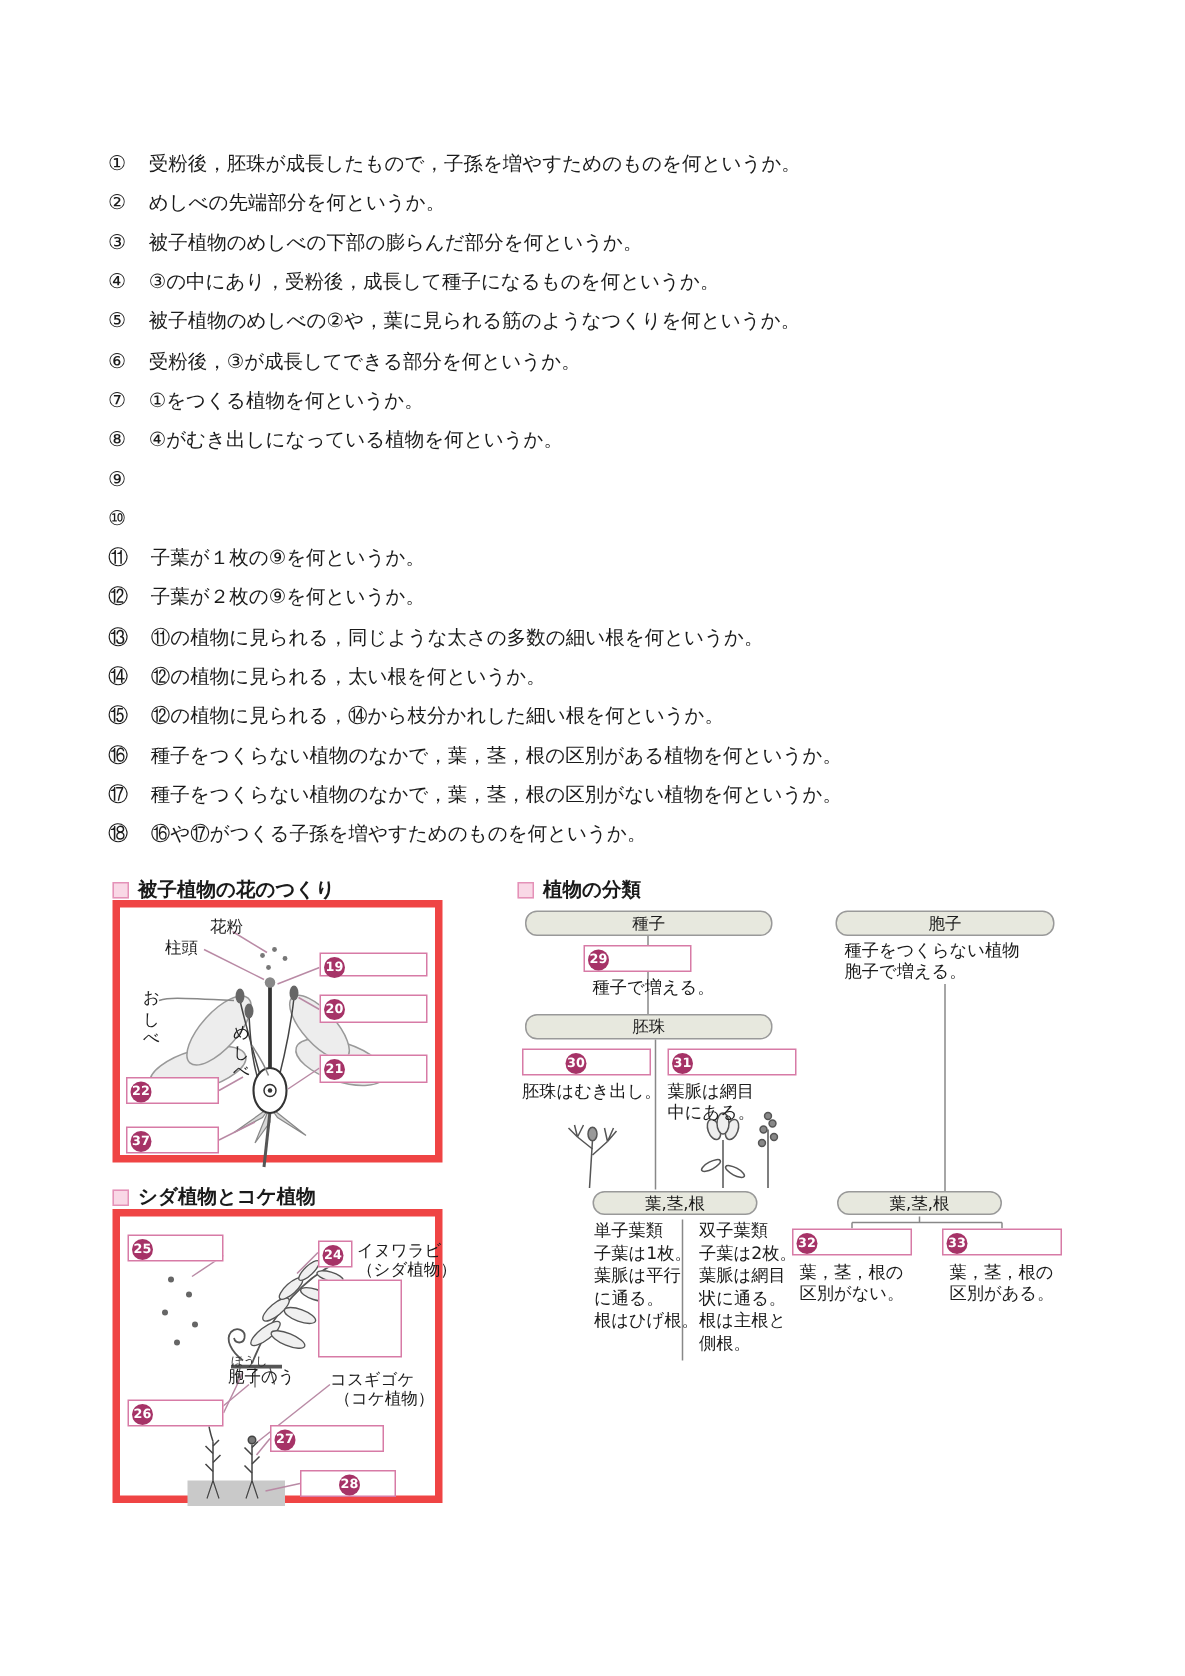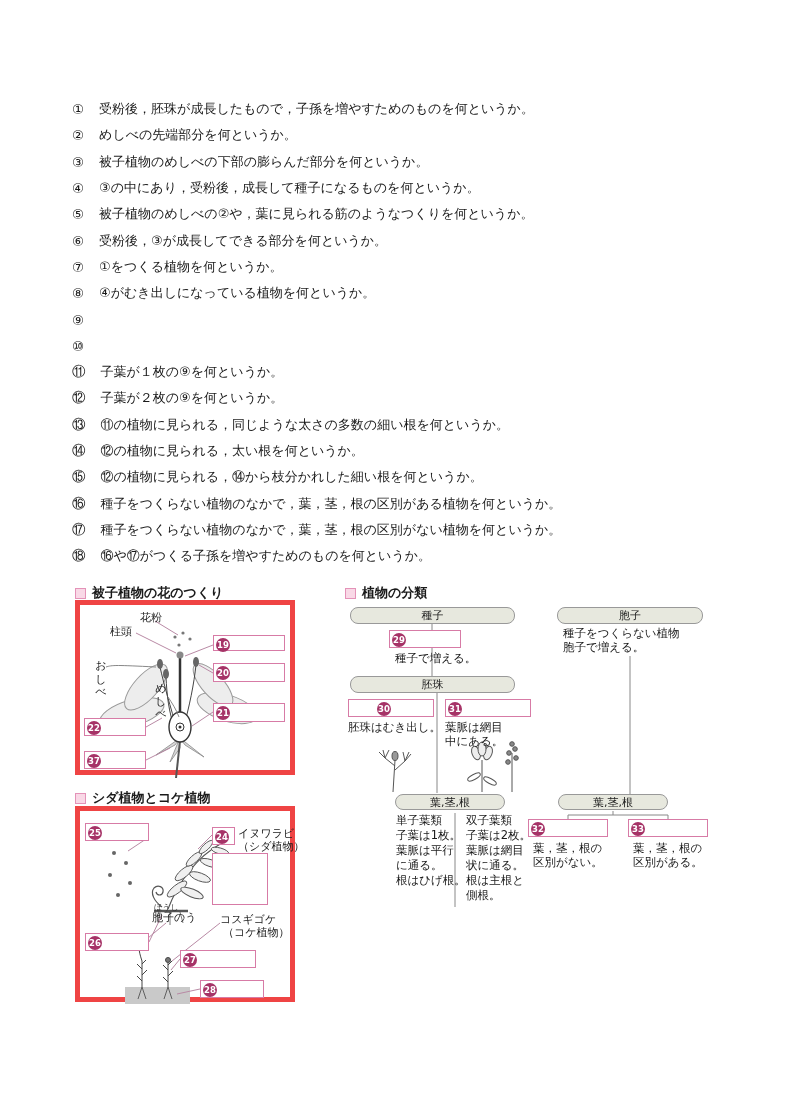--- a/index.html
+++ b/index.html
@@ -253,21 +253,21 @@
     <span class="furi" style="left:74px; top:91px;">ほうし</span>
     <span class="lbl" style="left:72px; top:100px;">胞子のう</span>
     <span class="lbl" style="left:140px; top:102px;">コスギゴケ</span>
     <span class="lbl" style="left:143px; top:115px;">（コケ植物）</span>
     <div class="ansbox" style="left:5px; top:122px; width:64px; height:18px;">
         <span class="badge">26</span>
       </div>
     <div class="ansbox" style="left:100px; top:139px; width:76px; height:18px;">
         <span class="badge">27</span>
       </div>
-    <div class="ansbox" style="left:120px; top:169px; width:64px; height:18px;">
+    <div class="ansbox" style="left:120px; top:169px; width:64px; height:18px;justify-content:center;">
         <span class="badge">28</span>
       </div>
   </div>
 
   <div class="clsec">
     <svg width="405" height="350" viewBox="0 0 405 350">
       <g stroke="#888" stroke-width="1" fill="none">
         <path d="M87 44 L87 96"></path>
         <path d="M92 113 L92 213"></path>
         <path d="M285 76 L285 214"></path>

